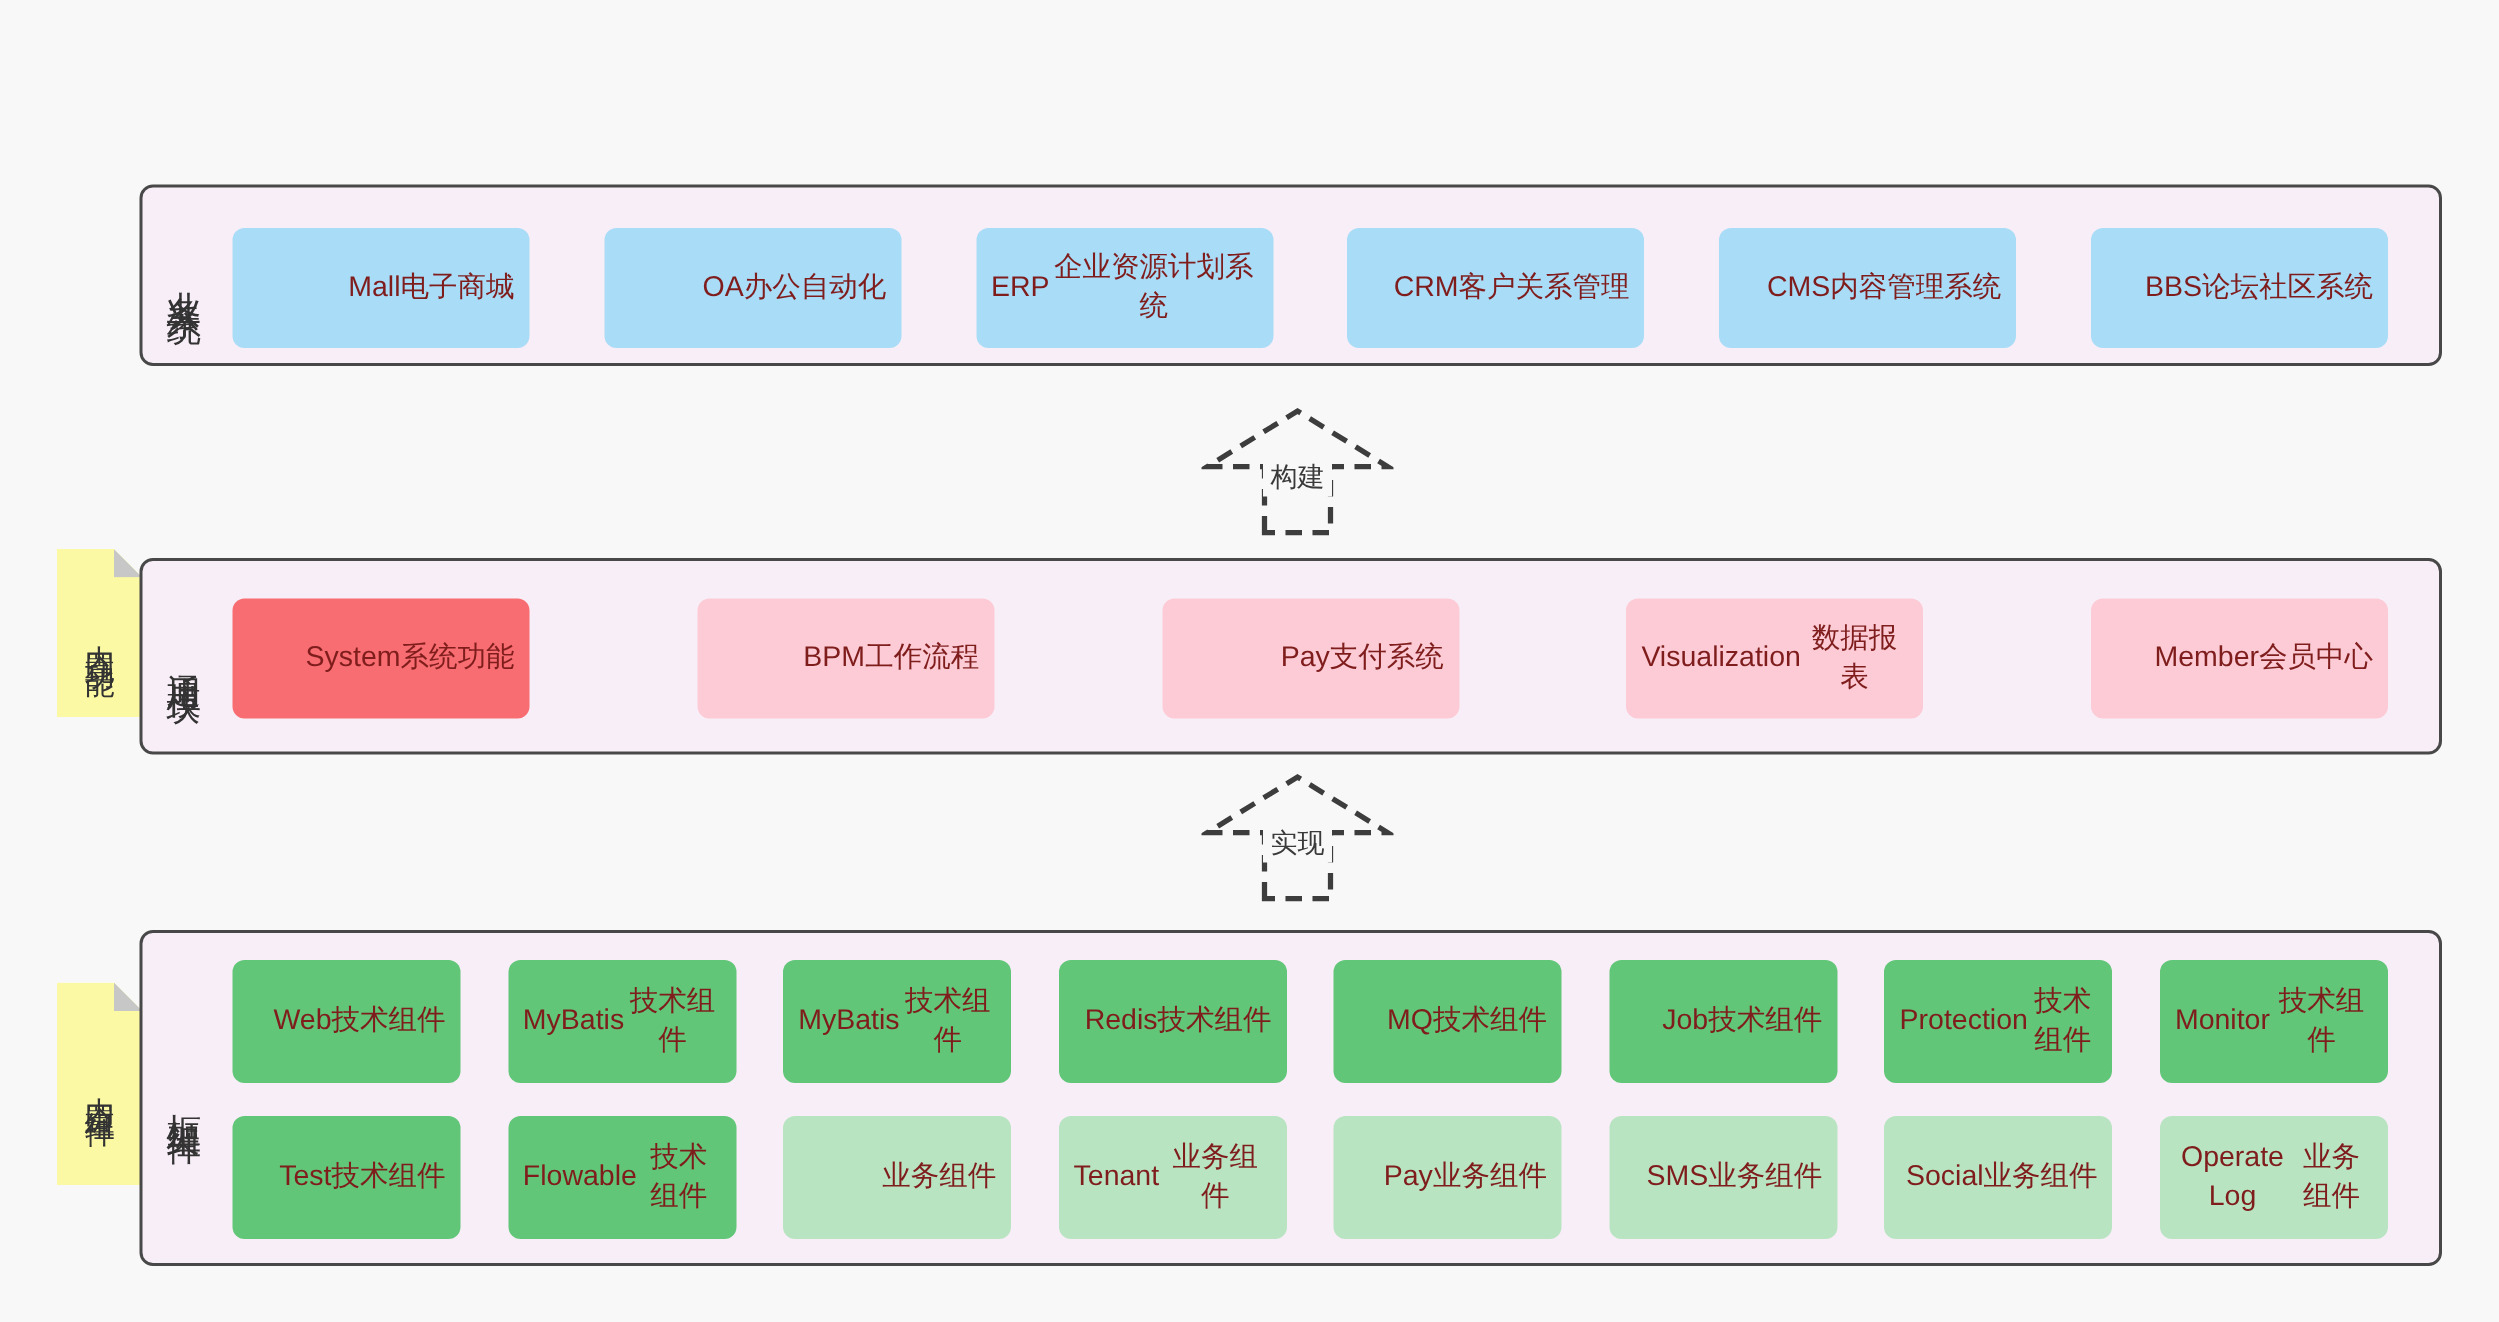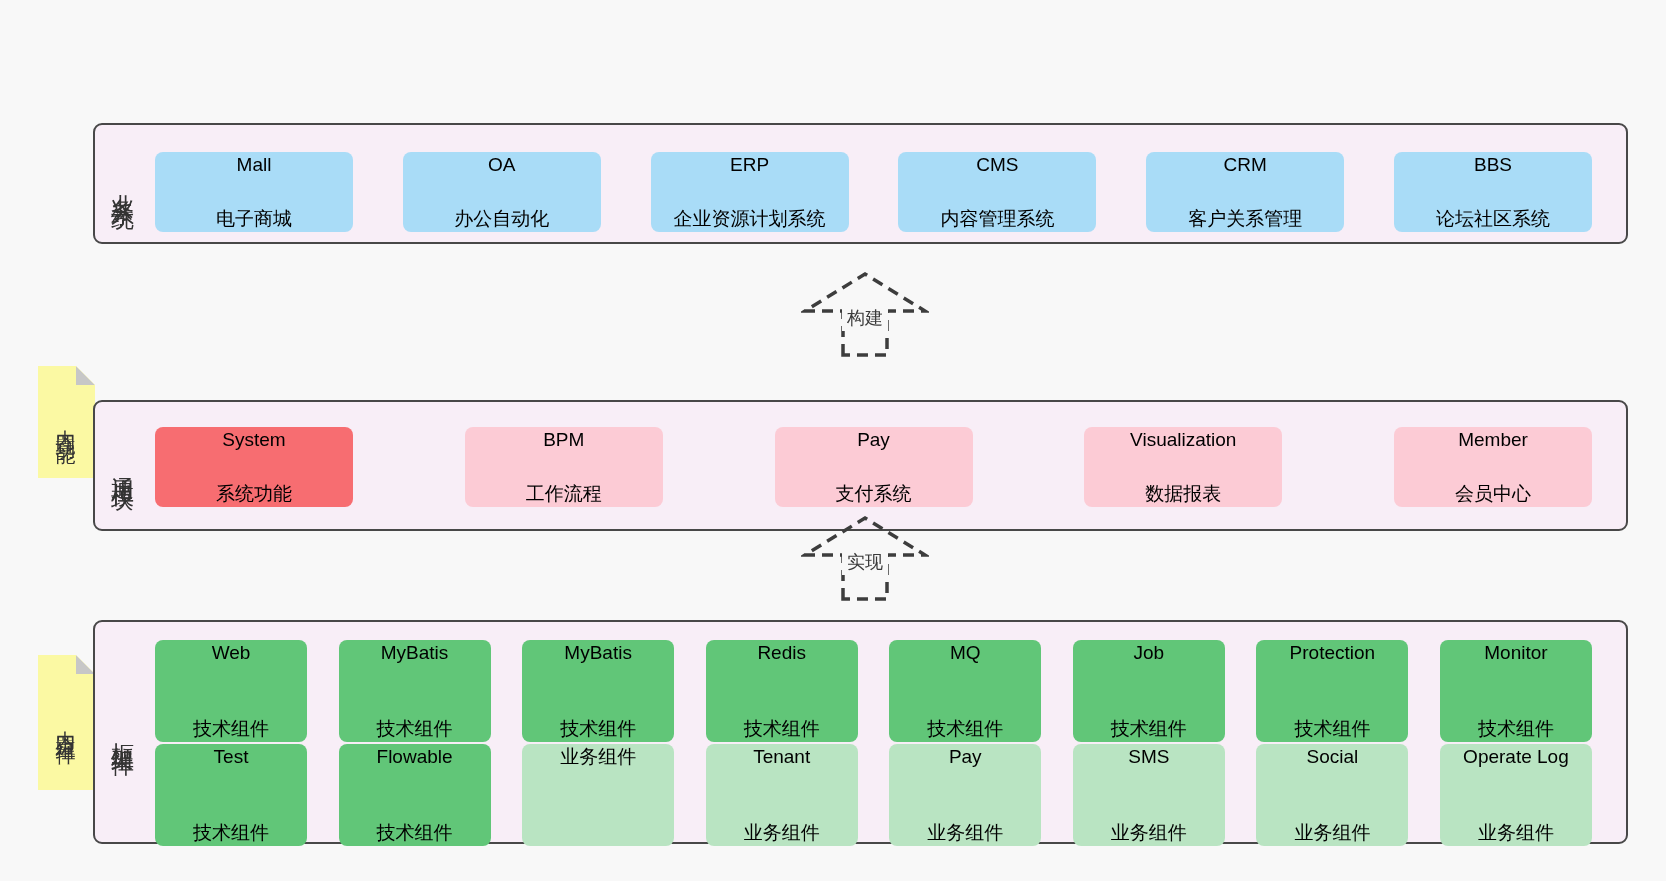--- a/index.html
+++ b/index.html
@@ -26,46 +26,46 @@
   }
   #note-modules{left:38px;top:366px;height:112px;}
   #note-components{left:38px;top:655px;height:135px;}
 
   
   .layer{
     position:absolute;left:93px;width:1535px;box-sizing:border-box;
     background:#f8eef7;border:2px solid #484848;border-radius:9px;
   }
   #business-layer{top:123px;height:121px;}
-  #modules-layer{top:372px;height:131px;margin-top:28px;}
+  #modules-layer{top:372px;height:131px;}
   #components-layer{top:620px;height:224px;}
 
   .side-label{
     position:absolute;left:13px;top:50%;transform:translateY(-50%);
     writing-mode:vertical-rl;text-orientation:upright;
     font-size:23px;letter-spacing:4px;color:#333;white-space:nowrap;
   }
 
   .box-row{
     position:absolute;left:60px;width:1437px;
     display:flex;justify-content:space-between;
   }
   #business-layer .box-row{top:27px;}
   #modules-layer .box-row{top:25px;}
   #components-layer .row1{top:18px;}
   #components-layer .row2{top:122px;}
 
   .box{
     box-sizing:border-box;height:80px;border-radius:8px;
-    display:flex;flex-direction:column;align-items:center;justify-content:space-between;
-    text-align:center;font-size:19px;line-height:1.36;color:#000000;
+    display:flex;flex-direction:row;align-items:center;justify-content:flex-end;
+    text-align:center;font-size:19px;line-height:1.36;color:#7f1d1d;
     padding:0 10px;
   }
   .wide{width:198px;}
-  .narrow{width:152px;height:102px;}
+  .narrow{width:152px;height:82px;}
   .blue{background:#a9dcf7;}
   .red{background:#f76d71;}
   .pink{background:#fccbd5;}
   .tech{background:#61c678;}
   .biz{background:#b9e4c2;}
   .box .t,.box .s{display:block;}
 
   
   .arrow{position:absolute;left:801px;width:128px;height:88px;}
   #build-arrow{top:270px;}
@@ -95,26 +95,26 @@
     </div>
     <div class="box wide blue">
       <span class="t">OA</span>
       <span class="s">办公自动化</span>
     </div>
     <div class="box wide blue">
       <span class="t">ERP</span>
       <span class="s">企业资源计划系统</span>
     </div>
     <div class="box wide blue">
+      <span class="t">CRM</span>
+      <span class="s">客户关系管理</span>
+    </div>
+    <div class="box wide blue">
       <span class="t">CMS</span>
       <span class="s">内容管理系统</span>
-    </div>
-    <div class="box wide blue">
-      <span class="t">CRM</span>
-      <span class="s">客户关系管理</span>
     </div>
     <div class="box wide blue">
       <span class="t">BBS</span>
       <span class="s">论坛社区系统</span>
     </div>
   </div>
 </div>
 
 <div class="arrow" id="build-arrow">
   <svg viewBox="0 0 128 88">

